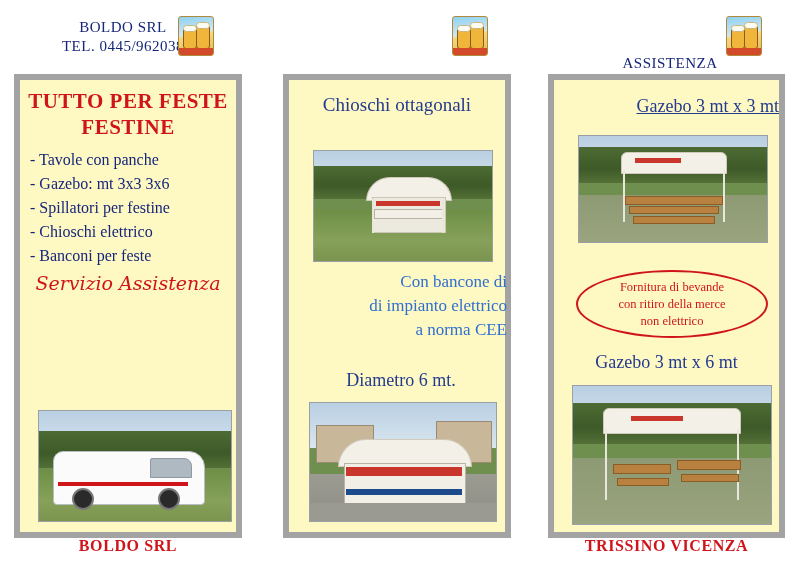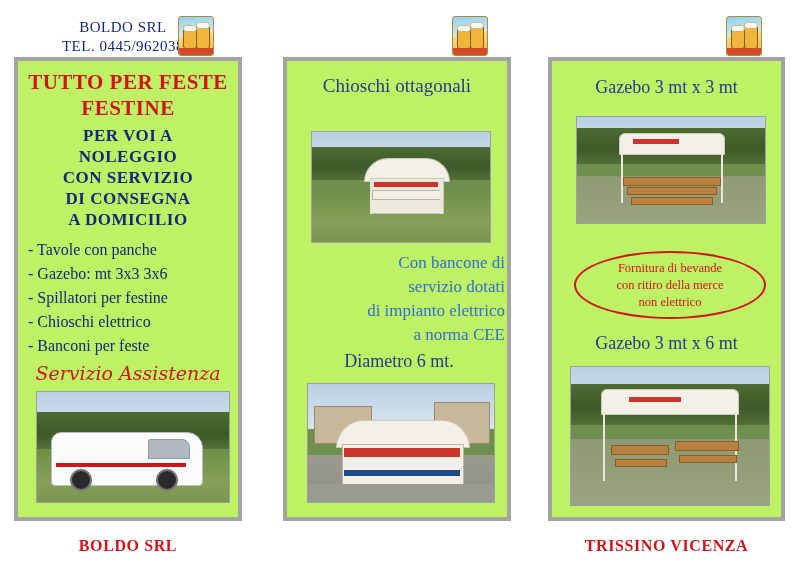--- a/index.html
+++ b/index.html
@@ -73,23 +73,23 @@
     left: 0; bottom: 0; width: 100%; height: 7px;
     background: #d24a2a;
   }
   .logo-left  { left: 178px; top: 8px; }
   .logo-mid   { left: 452px; top: 8px; }
   .logo-right { left: 726px; top: 8px; }
 
   
   .panel {
     position: absolute;
-    top: 57px;
-    border: 4px solid #a3a3a3;
-    background: #bef264;
+    top: 74px;
+    border: 6px solid #a3a3a3;
+    background: #fef9c3;
     box-sizing: border-box;
   }
   .panel-1 { left: 14px;  width: 228px; height: 464px; }
   .panel-2 { left: 283px; width: 228px; height: 464px; }
   .panel-3 { left: 548px; width: 237px; height: 464px; }
 
   
   .p1-title {
     margin-top: 8px;
     text-align: center;
@@ -232,23 +232,24 @@
     font-size: 18px;
   }
   .p2-photo2 {
     position: absolute; left: 20px; top: 322px; width: 186px; height: 118px;
     border: 1px solid #9aa0a6;
   }
 
   
   .p3-title1 {
     margin-top: 16px;
-    text-align: center;
+    text-align: right;
     color: #233a8f;
     font-size: 18px;
+    text-decoration: underline;
   }
   .p3-photo1 {
     position: absolute; left: 24px; top: 55px; width: 188px; height: 106px;
     border: 1px solid #9aa0a6;
   }
   .p3-oval {
     position: absolute;
     left: 22px; top: 190px; width: 192px; height: 68px;
     border: 2px solid #d0151a;
     border-radius: 50%;
@@ -330,27 +331,20 @@
       <div class="foam f1"></div>
         <div class="foam f2"></div>
       <div class="band"></div>
     </div>
   </div>
 
   <div class="panel panel-1">
     <div class="p1-title">
       <div>TUTTO PER FESTE</div>
       <div>FESTINE</div>
-    </div>
-    <div class="p1-sub">
-      <div>PER VOI A</div>
-      <div>NOLEGGIO</div>
-      <div>CON SERVIZIO</div>
-      <div>DI CONSEGNA</div>
-      <div>A DOMICILIO</div>
     </div>
     <div class="p1-list">
       <div>- Tavole con panche</div>
       <div>- Gazebo: mt 3x3  3x6</div>
       <div>- Spillatori per festine</div>
       <div>- Chioschi elettrico</div>
       <div>- Banconi per feste</div>
     </div>
     <div class="p1-script">Servizio Assistenza</div>
 
@@ -377,21 +371,20 @@
       <div class="tentroof" style="left:52px;top:26px;width:84px;height:22px;border-radius:40px 40px 0 0;"></div>
       <div class="tentbody" style="left:58px;top:46px;width:72px;height:34px;"></div>
       <div class="redbar" style="left:62px;top:50px;width:64px;height:5px;"></div>
       <div class="kiosk" style="left:60px;top:58px;width:68px;height:8px;"></div>
       <div class="gazeboleg" style="left:58px;top:48px;height:34px;"></div>
       <div class="gazeboleg" style="left:128px;top:48px;height:34px;"></div>
     </div>
 
     <div class="p2-text">
       <div>Con bancone di</div>
-      <div>servizio dotati</div>
       <div>di impianto elettrico</div>
       <div>a norma CEE</div>
     </div>
 
     <div class="p2-diam">Diametro 6 mt.</div>
 
     <div class="p2-photo2 photo">
       <div class="sky"></div>
       <div class="bldg" style="left:6px;top:22px;width:56px;height:36px;"></div>
       <div class="bldg" style="left:126px;top:18px;width:54px;height:40px;"></div>

